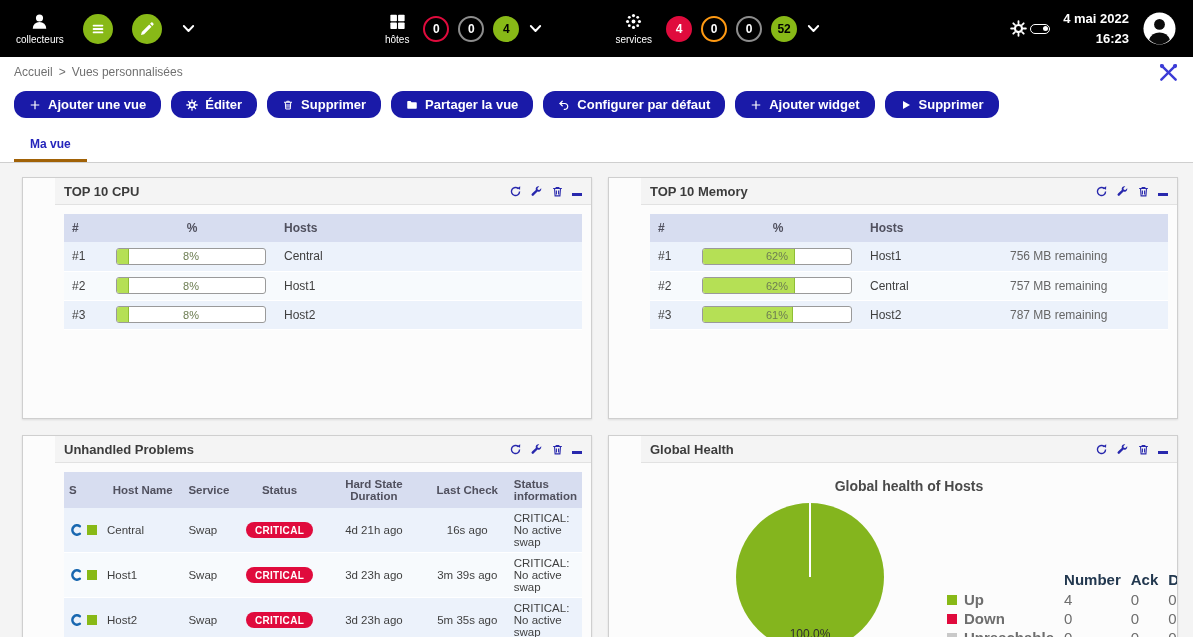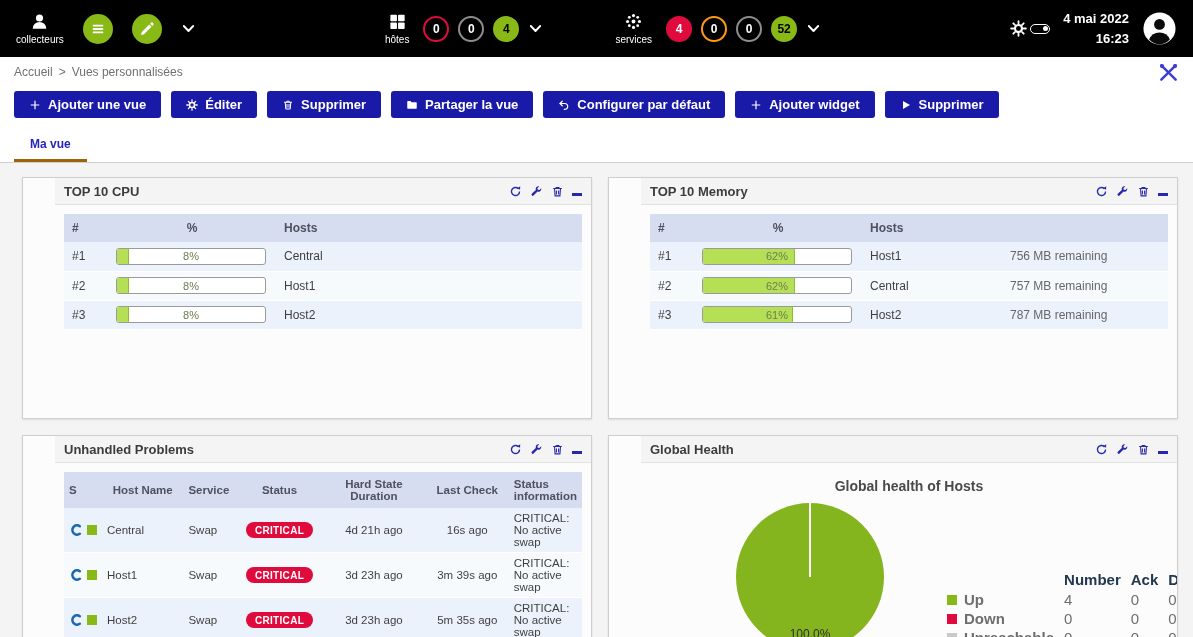--- a/index.html
+++ b/index.html
@@ -38,21 +38,21 @@
   
   .crumb-row { height:30px; display:flex; align-items:center; padding:0 14px; background:#fff; }
   .crumb-row .crumb { font-size:12px; color:#707070; }
   .crumb-sep { font-size:12px; color:#707070; margin:0 6px; }
   .crumb-spacer { flex:1; }
   .tools-ic { width:21px; height:21px; color:#3c3cd6; cursor:pointer; }
 
   
   .toolbar { display:flex; gap:10px; padding:4px 12px 12px 14px; background:#fff; }
   .tbtn { display:inline-flex; align-items:center; gap:7px; background:#1a1aa8; color:#fff;
-    border:none; border-radius:3px; font-family:inherit; font-size:13px; font-weight:bold;
+    border:none; border-radius:12px; font-family:inherit; font-size:13px; font-weight:bold;
     padding:6px 15px; cursor:pointer; }
   .tbtn .ic { width:12px; height:12px; }
 
   
   .tabs-row { border-bottom:1px solid #cfcfcf; padding-left:14px; background:#fff; }
   .tab { display:inline-block; padding:7px 16px 8px; font-size:12px; font-weight:bold;
     color:#2525bb; border-bottom:3px solid #a16207; cursor:pointer; }
 
   
   .content { background:#f4f4f4; height:475px; padding:14px 15px 0 22px; display:grid;

